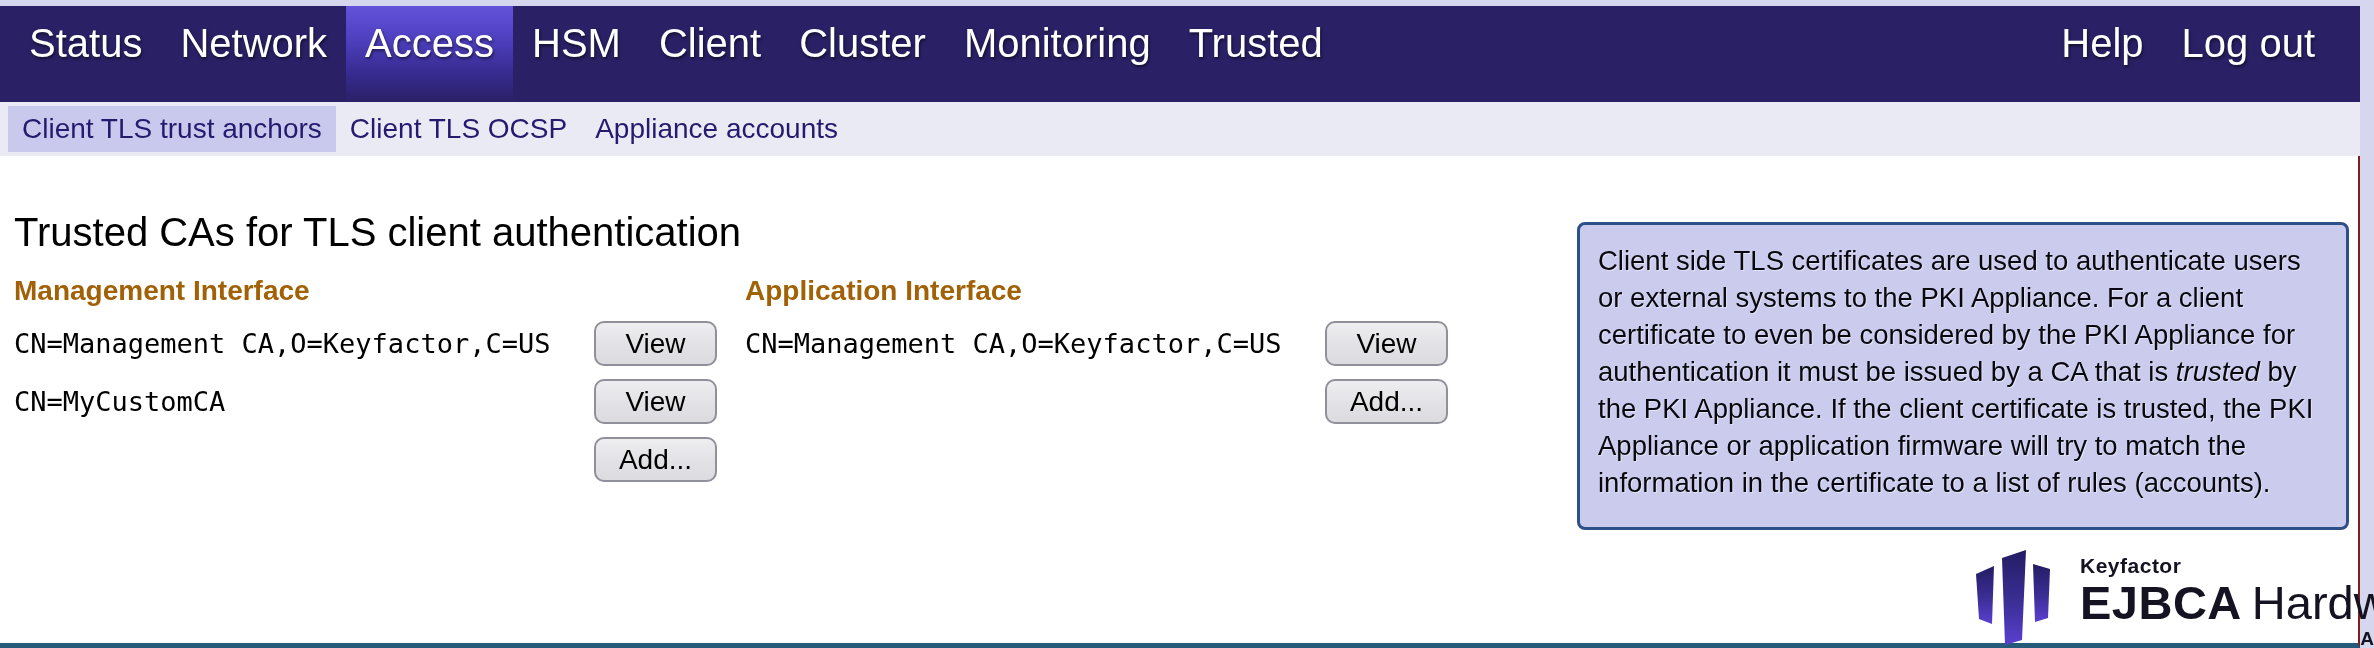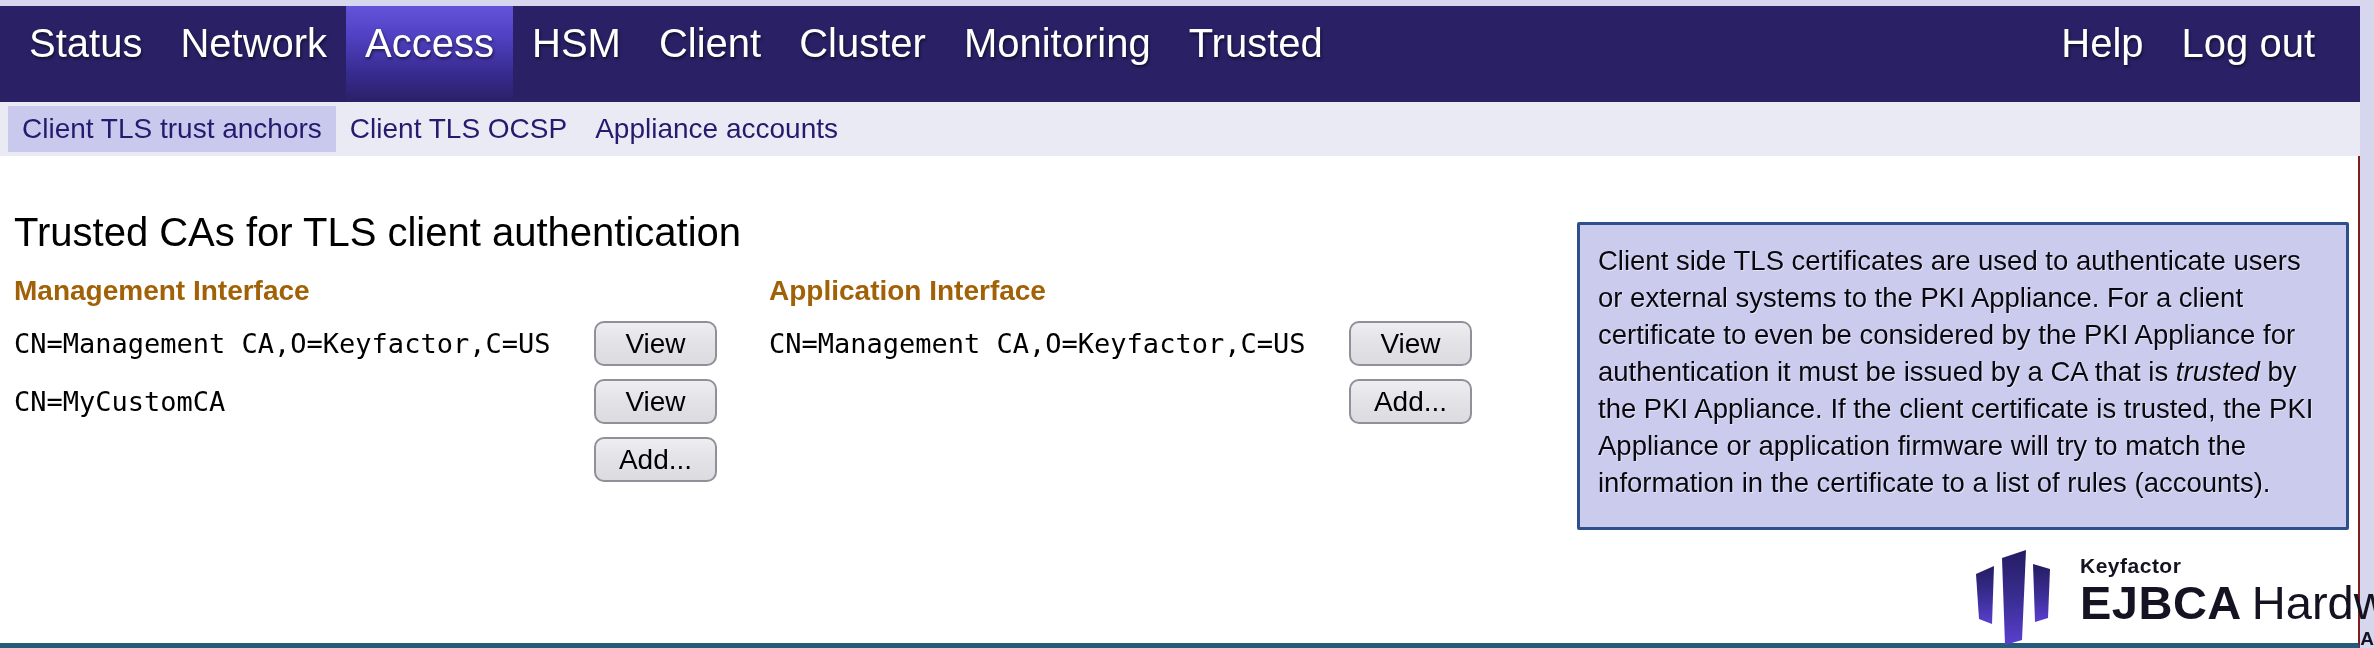--- a/index.html
+++ b/index.html
@@ -45,21 +45,21 @@
     position:absolute;left:0;top:156px;width:2360px;height:492px;
     background:#fff;box-sizing:border-box;
     border-right:2px solid #7f1d1d;border-bottom:5px solid #265a7a;
   }
   .page-title{
     font-size:40px;font-weight:400;color:#000;
     margin:54px 0 20px 14px;letter-spacing:0;
   }
   .columns{display:flex;margin-left:14px;}
   .iface-col{width:703px;}
-  .iface-col.right{margin-left:52px;}
+  .iface-col.right{margin-left:28px;}
   .iface-title{font-size:28px;font-weight:700;color:#a16207;margin:0 0 14px 0;}
   .cert-row{
     display:flex;align-items:center;justify-content:space-between;
     margin-bottom:13px;height:45px;
   }
   .cert-dn{
     font-family:"DejaVu Sans Mono","Liberation Mono",monospace;
     font-size:27px;color:#000;white-space:nowrap;
   }
   .btn{
@@ -69,21 +69,21 @@
     font-family:"Liberation Sans", sans-serif;
     font-size:28px;color:#000;cursor:pointer;
     display:flex;align-items:center;justify-content:center;
     box-sizing:border-box;flex:0 0 auto;
   }
 
   
   .infobox{
     position:absolute;left:1577px;top:222px;width:772px;height:308px;
     box-sizing:border-box;
-    background:#cbcbee;border:3px solid #2d4f8a;border-radius:2px;
+    background:#cbcbee;border:3px solid #2d4f8a;border-radius:8px;
     padding:17px 18px;
     font-size:27.5px;line-height:37px;color:#08080e;
     text-shadow:1px 1px 0 rgba(255,255,255,.45);
   }
   .infobox em{font-style:italic;}
 
   
   .brand{
     position:absolute;left:1972px;top:548px;display:flex;align-items:flex-start;
   }

